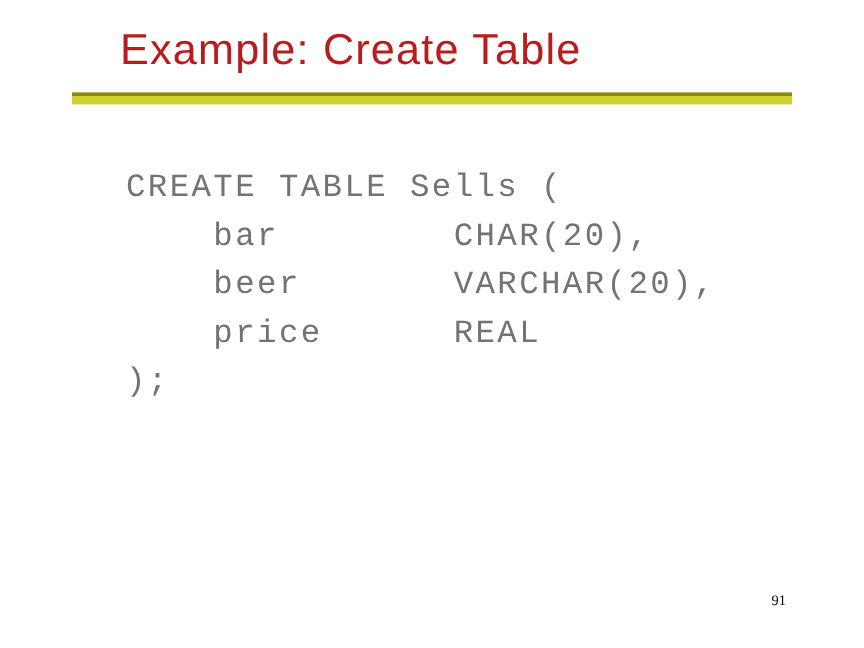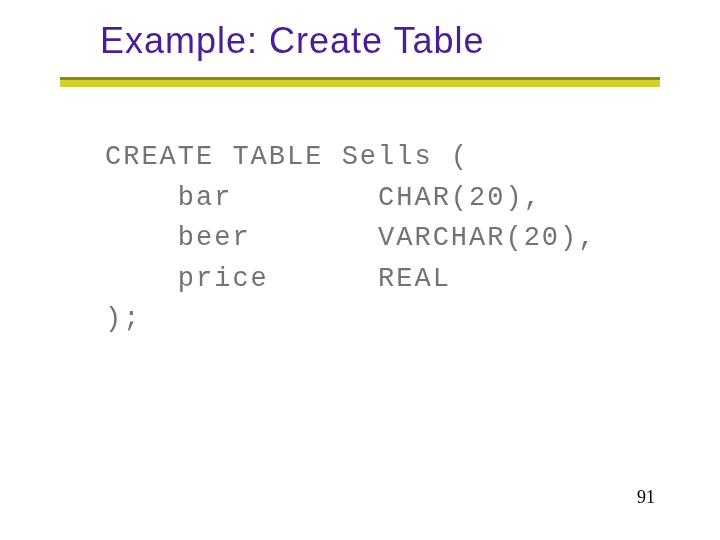--- a/index.html
+++ b/index.html
@@ -10,21 +10,21 @@
     body {
       width: 720px;
       height: 540px;
       background: #ffffff;
       font-family: Verdana, Geneva, sans-serif;
       position: relative;
       overflow: hidden;
     }
     .title {
       font-size: 36px;
-      color: #4c1d95;
+      color: #b91c1c;
       padding: 20px 0 15px 100px;
       font-weight: normal;
       letter-spacing: 1px;
     }
     .divider {
       margin: 0 60px 0 60px;
     }
     .divider-top {
       height: 3px;
       background: #8a8a0a;
@@ -40,21 +40,21 @@
       color: #737373;
       padding: 50px 0 0 105px;
       line-height: 1.5;
       white-space: pre;
       letter-spacing: 2px;
     }
     .page-number {
       position: absolute;
       bottom: 32px;
       right: 65px;
-      font-size: 18px;
+      font-size: 12px;
       color: #000000;
       font-family: 'Times New Roman', serif;
     }
   </style>
 </head>
 <body>
 
 <h1 class="title">Example: Create Table</h1>
 
 <div class="divider">

